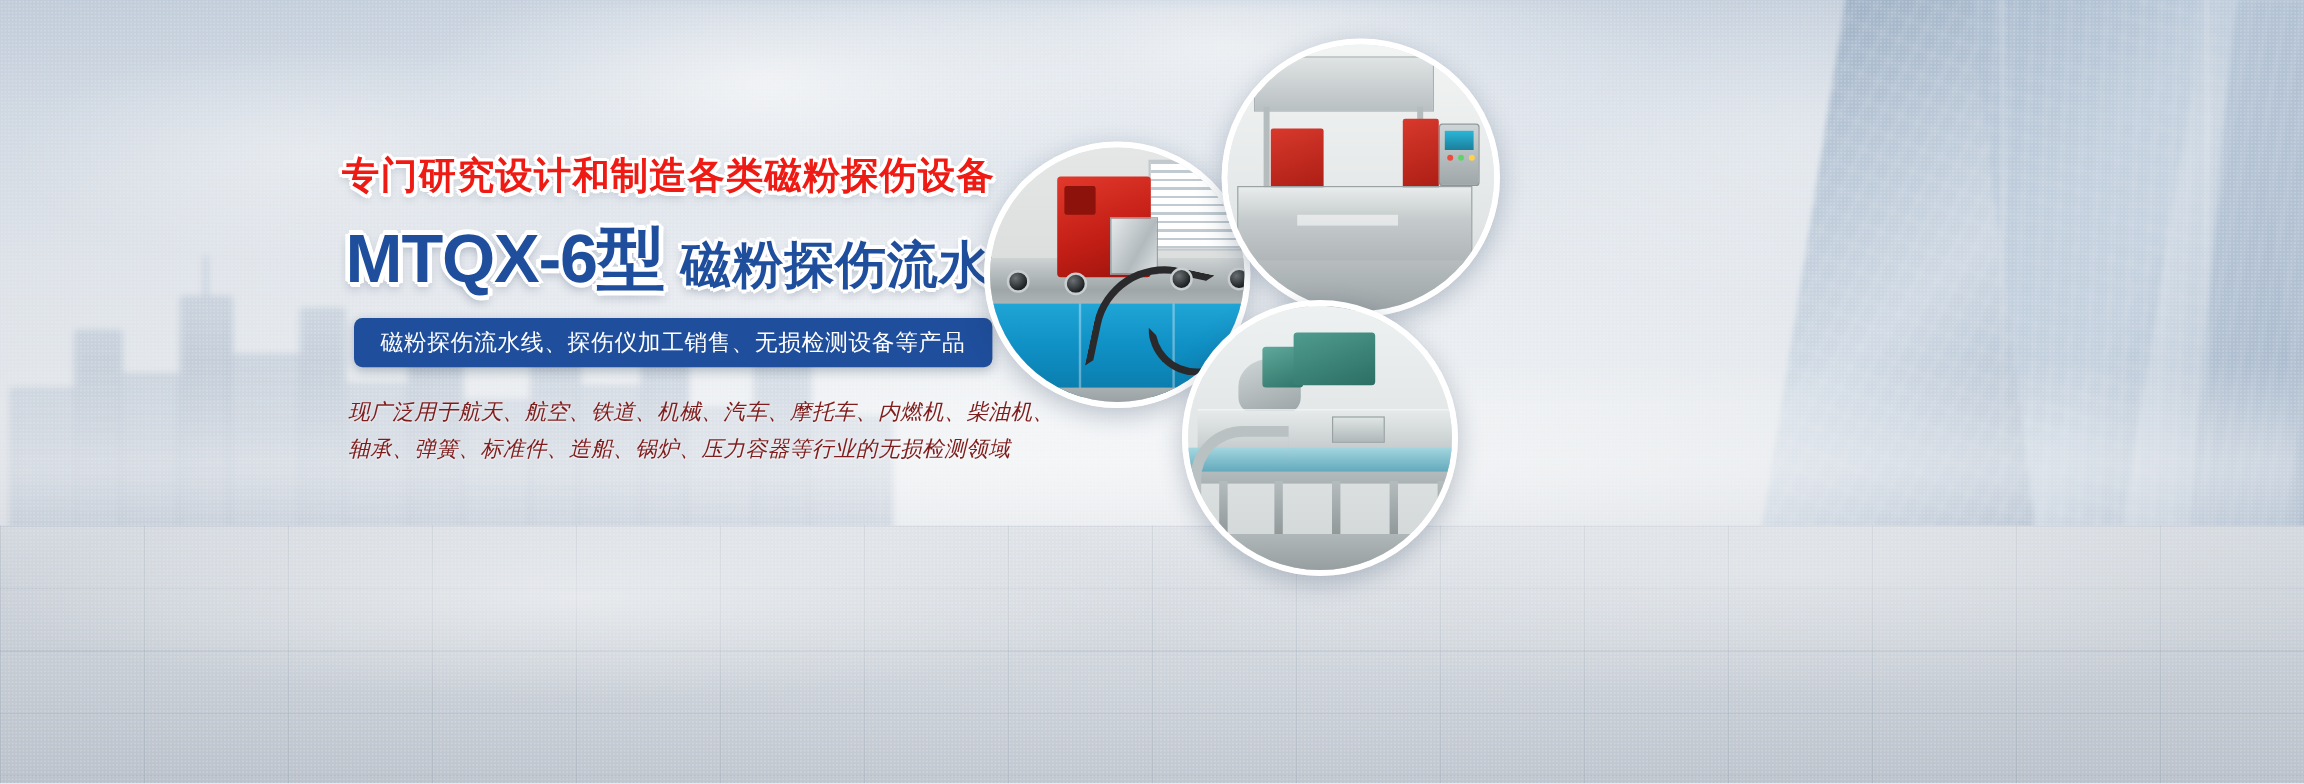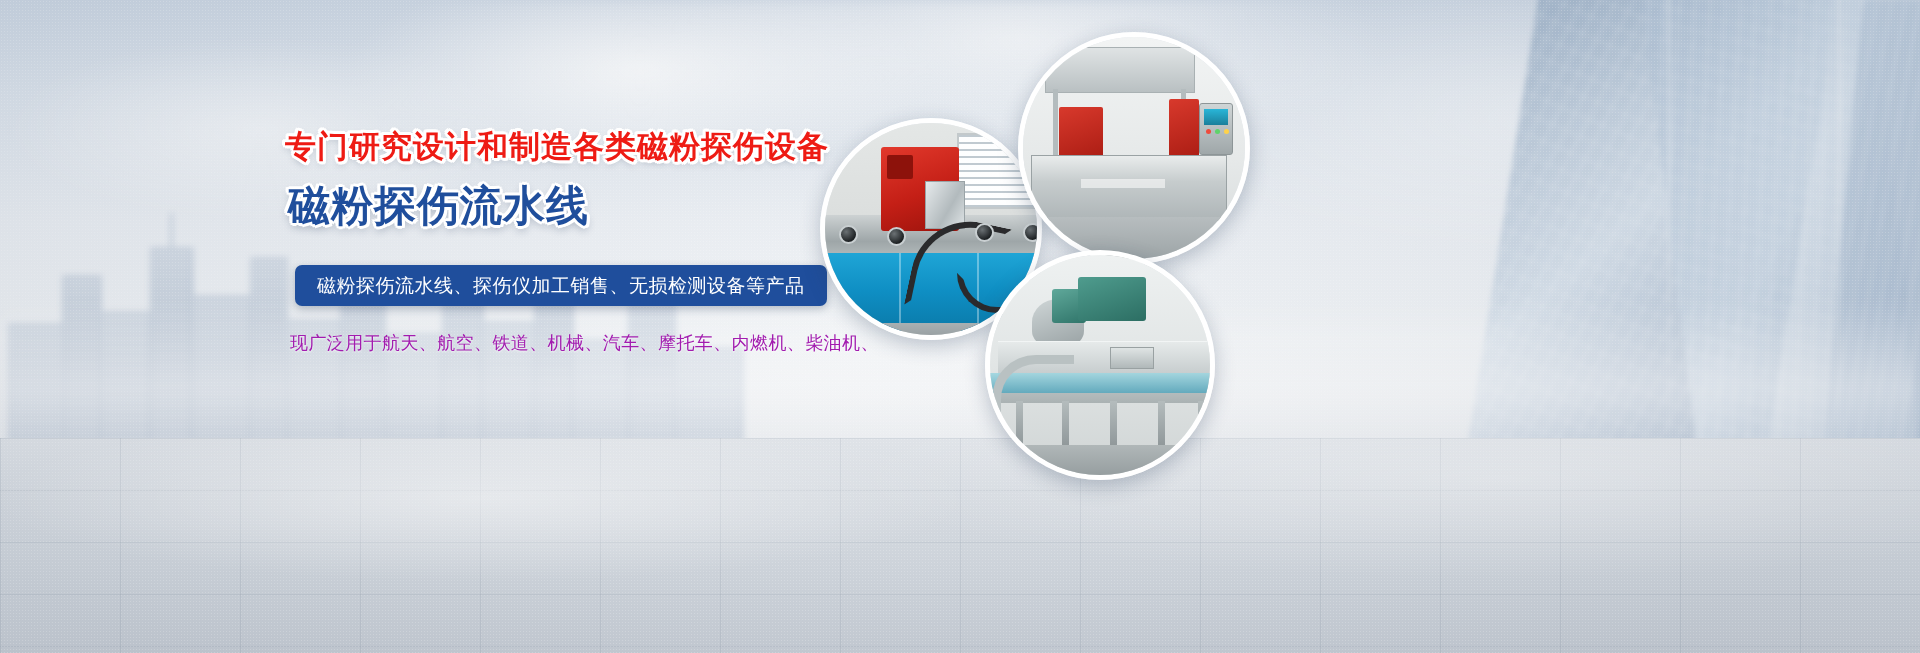--- a/index.html
+++ b/index.html
@@ -189,26 +189,27 @@
     border-radius:7px;
     color:#ffffff;
     font-size:19px;
     letter-spacing:.5px;
     white-space:nowrap;
     box-shadow:0 3px 9px rgba(25,45,80,.28);
   }
 
   .para {
     position:absolute; left:290px; top:328px;
-    color:#a21caf;
+    color:#7f1d1d;
     font-size:18px;
     line-height:31px;
     letter-spacing:.4px;
     white-space:nowrap;
     text-shadow:0 1px 2px rgba(255,255,255,.75);
+    font-style:italic;
   }
   .para div { display:block; }
 
   
   .photo {
     position:absolute;
     border-radius:50%;
     border:5px solid #ffffff;
     overflow:hidden;
     box-shadow:0 6px 20px rgba(40,60,90,.28);
@@ -334,27 +335,29 @@
   <div class="bg-floor-grid"></div>
   <div class="bg-floor-sheen"></div>
   <div class="bg-dots"></div>
   <div class="bg-vignette"></div>
 
   <div class="copy">
 
     <div class="line-red">专门研究设计和制造各类磁粉探伤设备</div>
 
     <div class="line-main">
+      <span class="main-model">MTQX-6型</span>
       <span class="main-rest">磁粉探伤流水线</span>
     </div>
 
     <div class="pill">磁粉探伤流水线、探伤仪加工销售、无损检测设备等产品</div>
 
     <div class="para">
       <div>现广泛用于航天、航空、铁道、机械、汽车、摩托车、内燃机、柴油机、</div>
+      <div>轴承、弹簧、标准件、造船、锅炉、压力容器等行业的无损检测领域</div>
     </div>
   </div>
 
   <div class="photo photo-1">
     <div class="ph-inner">
       <div class="p1-wall"></div>
       <div class="p1-window"></div>
       <div class="p1-bench"></div>
       <div class="p1-red"></div>
       <div class="p1-red-slot"></div>

